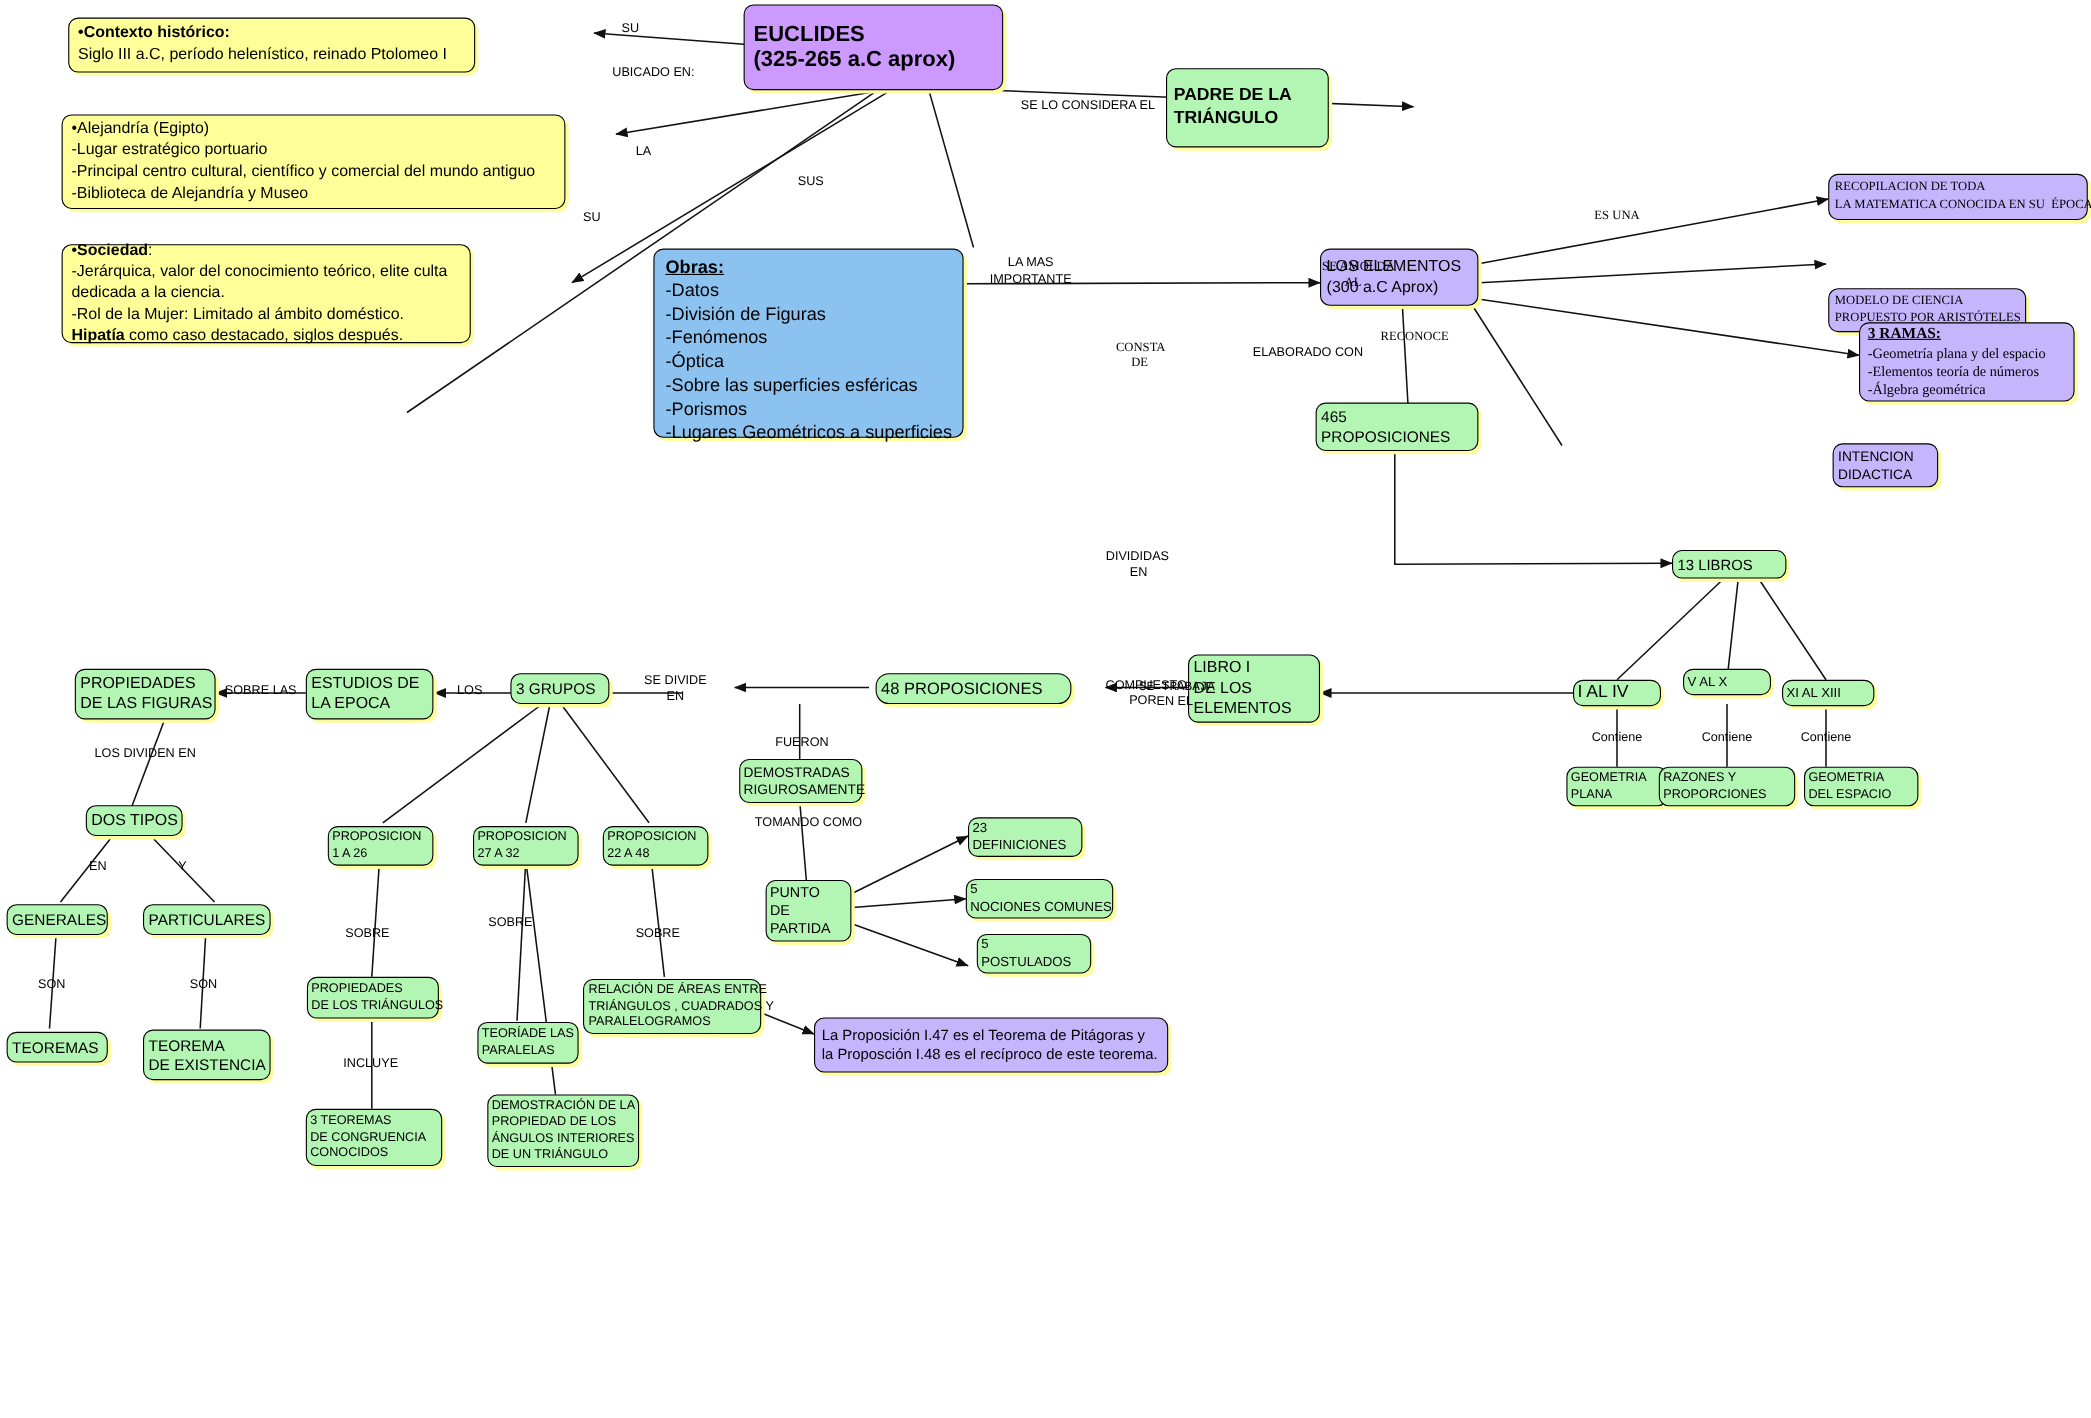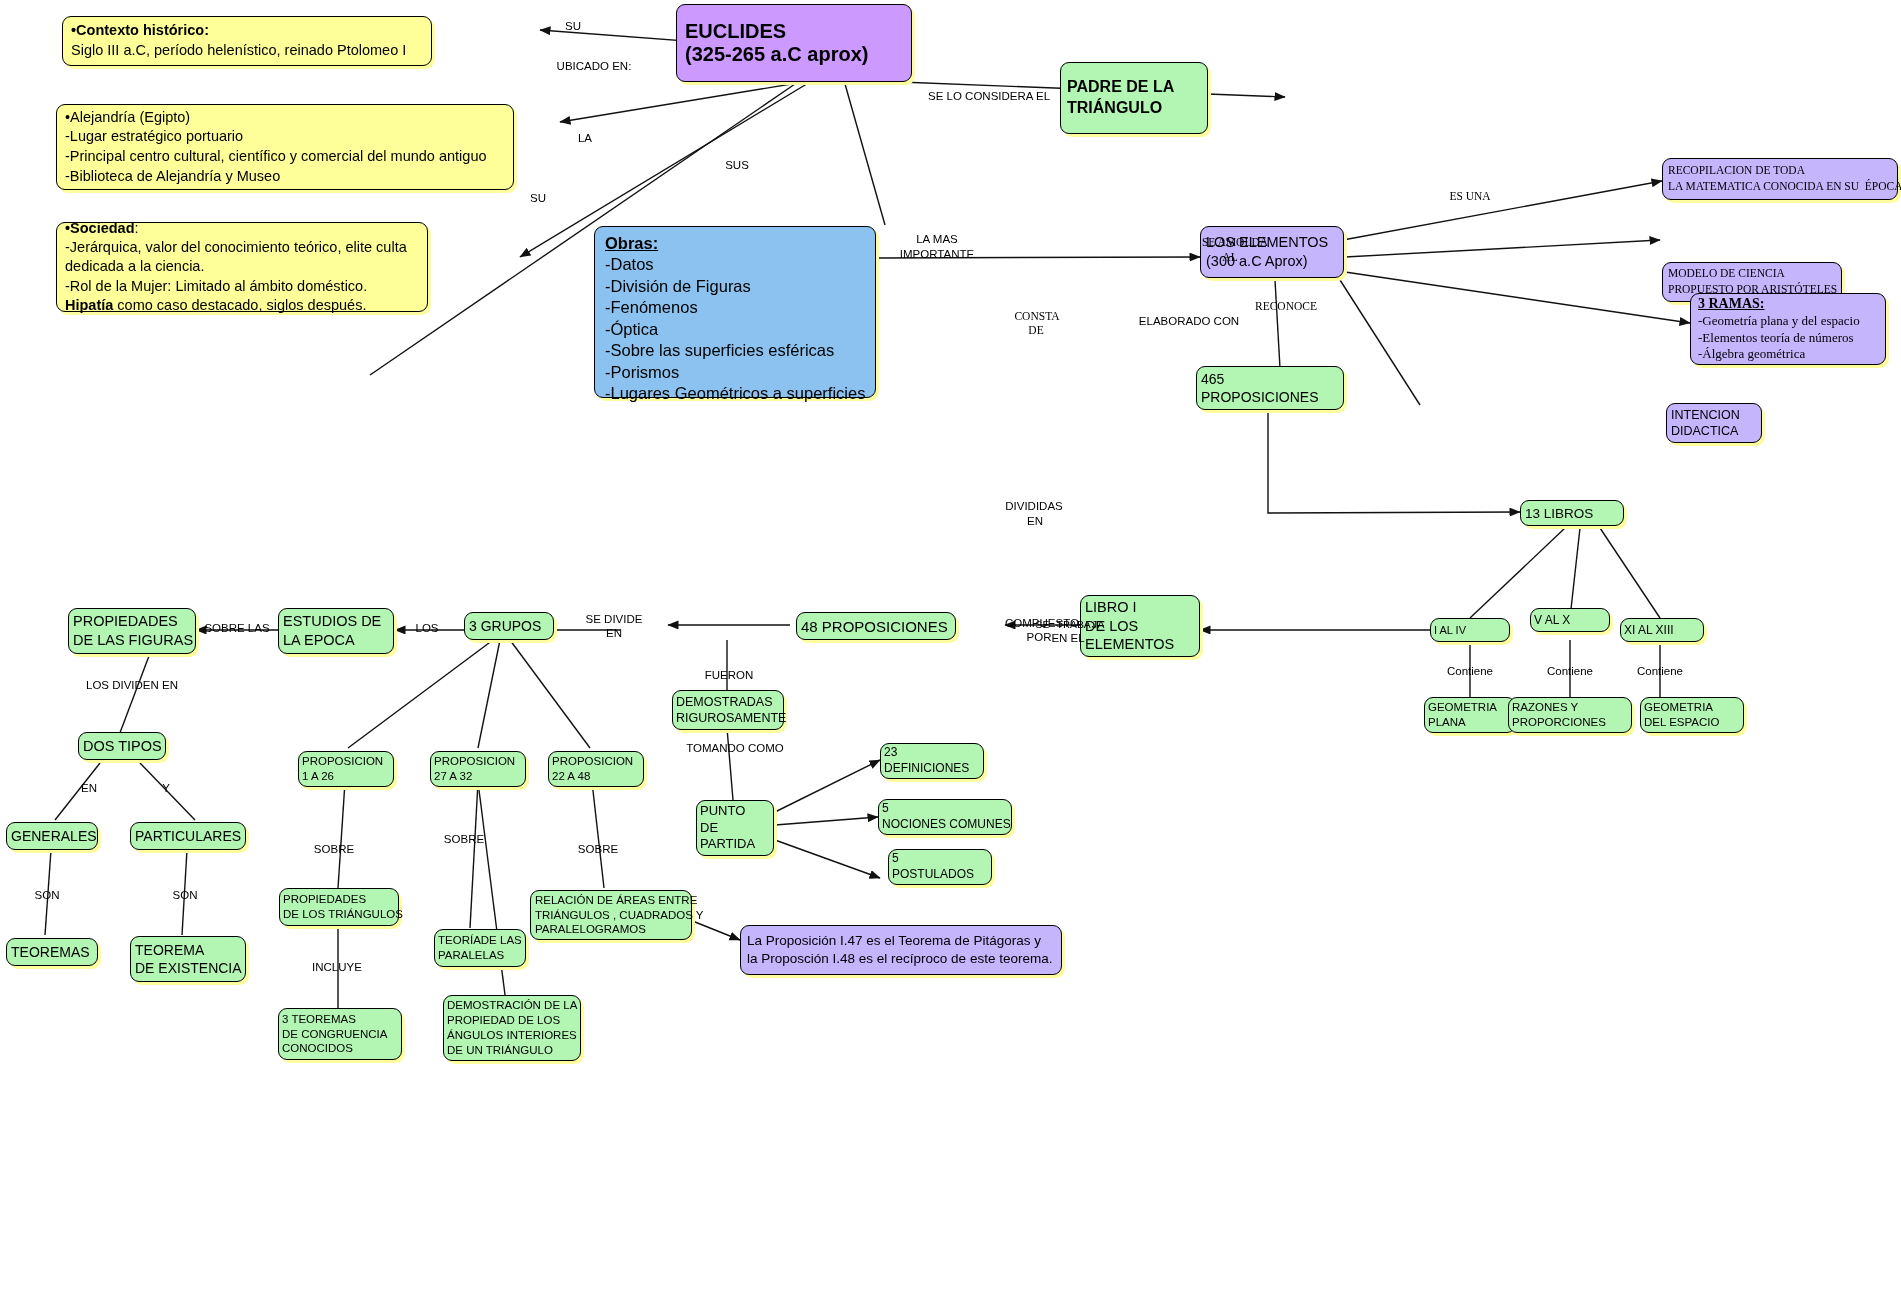--- a/index.html
+++ b/index.html
@@ -180,21 +180,21 @@
 
   <div class="node green center" style="left:1196px;top:366px;width:148px;height:44px;font-size:14px;padding:3px 4px;line-height:1.3;">
     <span class="ln">465</span>
     <span class="ln">PROPOSICIONES</span>
   </div>
 
   <div class="node green center" style="left:1520px;top:500px;width:104px;height:26px;font-size:13.5px;padding:2px 4px;">
     <span class="ln">13 LIBROS</span>
   </div>
 
-  <div class="node green center" style="left:1430px;top:618px;width:80px;height:24px;font-size:11px;padding:2px 3px;">
+  <div class="node green center" style="left:1430px;top:618px;width:80px;height:24px;font-size:16px;padding:2px 3px;">
     <span class="ln">I AL IV</span>
   </div>
   <div class="node green center" style="left:1530px;top:608px;width:80px;height:24px;font-size:12px;padding:2px 3px;">
     <span class="ln">V AL X</span>
   </div>
   <div class="node green center" style="left:1620px;top:618px;width:84px;height:24px;font-size:12px;padding:2px 3px;">
     <span class="ln">XI AL XIII</span>
   </div>
 
   <div class="node green center" style="left:1424px;top:697px;width:92px;height:36px;font-size:11.5px;padding:2px 3px;line-height:1.3;">
@@ -209,21 +209,21 @@
     <span class="ln">GEOMETRIA</span>
     <span class="ln">DEL ESPACIO</span>
   </div>
 
   <div class="node green center" style="left:1080px;top:595px;width:120px;height:62px;font-size:14.5px;padding:3px 4px;line-height:1.3;">
     <span class="ln">LIBRO I</span>
     <span class="ln">DE LOS</span>
     <span class="ln">ELEMENTOS</span>
   </div>
 
-  <div class="node green center" style="left:796px;top:612px;width:160px;height:28px;font-size:15px;padding:2px 4px;">
+  <div class="node green center" style="left:796px;top:612px;width:178px;height:28px;font-size:15px;padding:2px 4px;border-radius:12px;">
     <span class="ln">48 PROPOSICIONES</span>
   </div>
 
   <div class="node green center" style="left:464px;top:612px;width:90px;height:28px;font-size:14px;padding:2px 4px;">
     <span class="ln">3 GRUPOS</span>
   </div>
 
   <div class="node green center" style="left:278px;top:608px;width:116px;height:46px;font-size:14.5px;padding:2px 4px;line-height:1.3;">
     <span class="ln">ESTUDIOS DE</span>
     <span class="ln">LA EPOCA</span>

